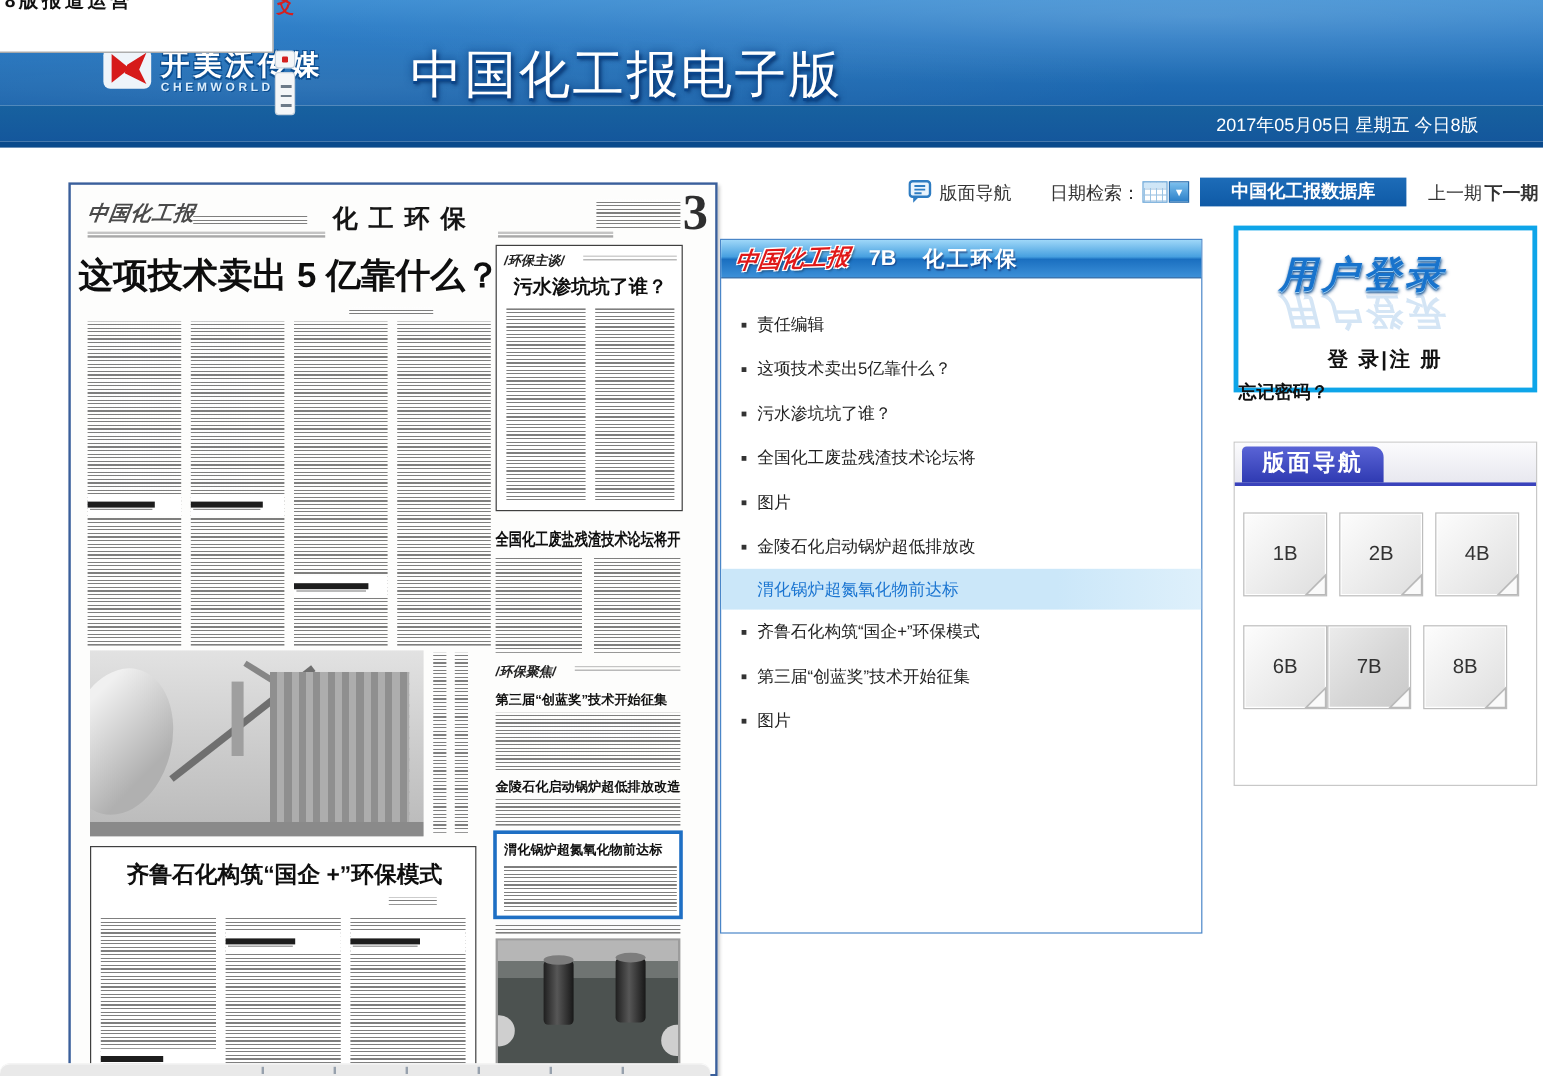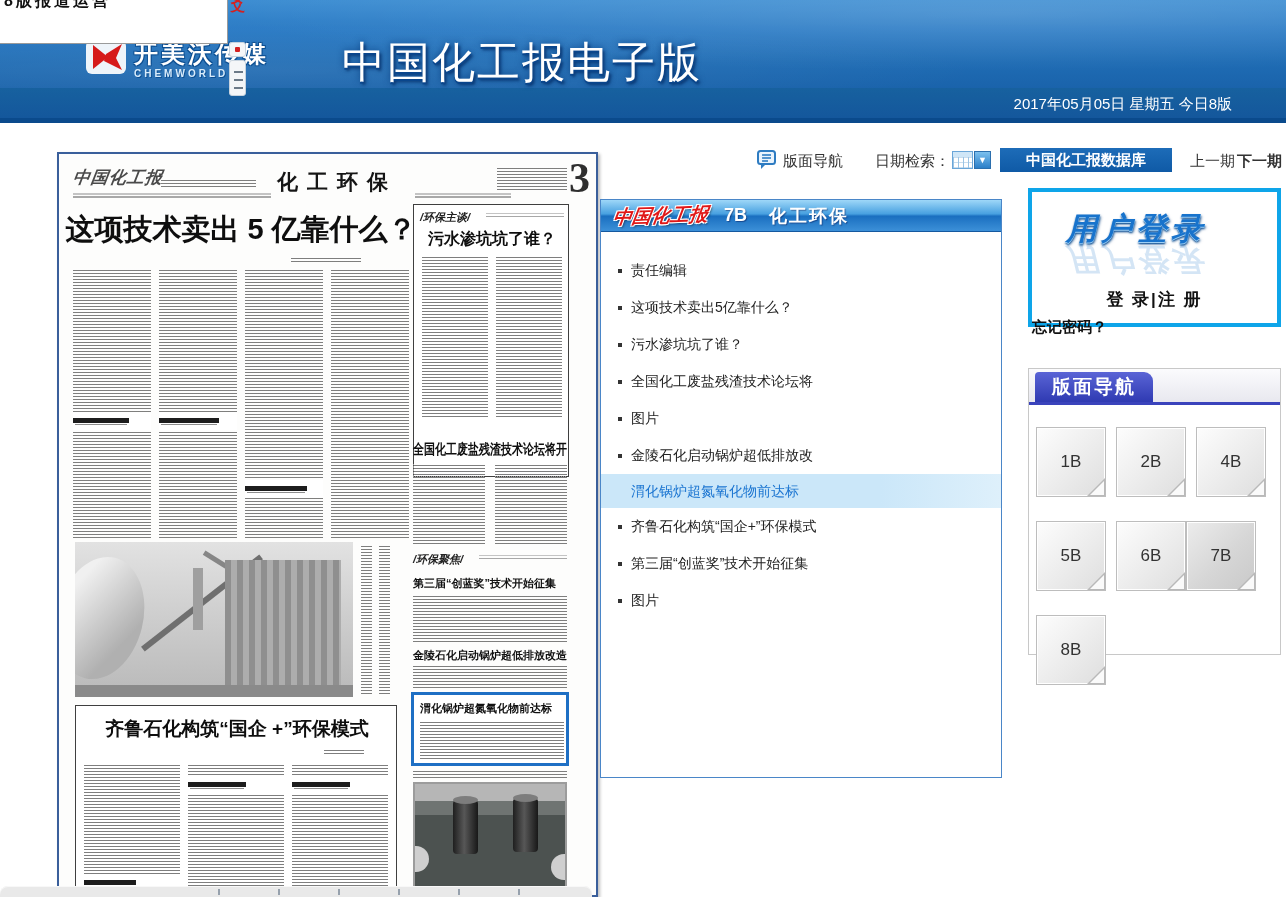--- a/index.html
+++ b/index.html
@@ -216,21 +216,21 @@
     <div class="p-abs mhband" style="left:14px;top:258px;width:78px;">
         <div class="mh" style="width:56px;"></div>
       </div>
     <div class="p-abs mhband" style="left:100px;top:258px;width:78px;">
         <div class="mh" style="width:60px;"></div>
       </div>
     <div class="p-abs mhband" style="left:186px;top:326px;width:78px;">
         <div class="mh" style="width:62px;"></div>
       </div>
 
-    <div class="p-abs boxed" style="left:354px;top:50px;width:156px;height:273px;background:#fff;">
+    <div class="p-abs boxed" style="left:354px;top:50px;width:156px;height:222px;background:#fff;">
       <div class="p-abs col-label" style="left:6px;top:5px;">/环保主谈/</div>
       <div class="p-abs rule" style="left:72px;top:11px;width:78px;height:1px;"></div>
       <div class="p-abs p-head" style="left:0;top:24px;width:156px;text-align:center;font-size:16px;">污水渗坑坑了谁？</div>
       <div class="p-abs sm" style="left:8px;top:52px;width:66px;height:160px;"></div>
       <div class="p-abs sm" style="left:82px;top:52px;width:66px;height:160px;"></div>
     </div>
 
     <div class="p-abs photo1" style="left:16px;top:388px;width:278px;height:155px;">
       <div class="ph-mixer"></div>
         <div class="ph-boom1"></div>
@@ -349,23 +349,20 @@
     <div class="pgrid">
       <div class="pgbtn">
           <span>1B</span>
         </div>
       <div class="pgbtn">
           <span>2B</span>
         </div>
       <div class="pgbtn">
           <span>4B</span>
         </div>
-      <div class="pgbtn">
-          <span>5B</span>
-        </div>
       <div class="pgbtn" style="margin-right:0;">
           <span>6B</span>
         </div>
       <div class="pgbtn cur">
           <span>7B</span>
         </div>
       <div class="pgbtn">
           <span>8B</span>
         </div>
     </div>

